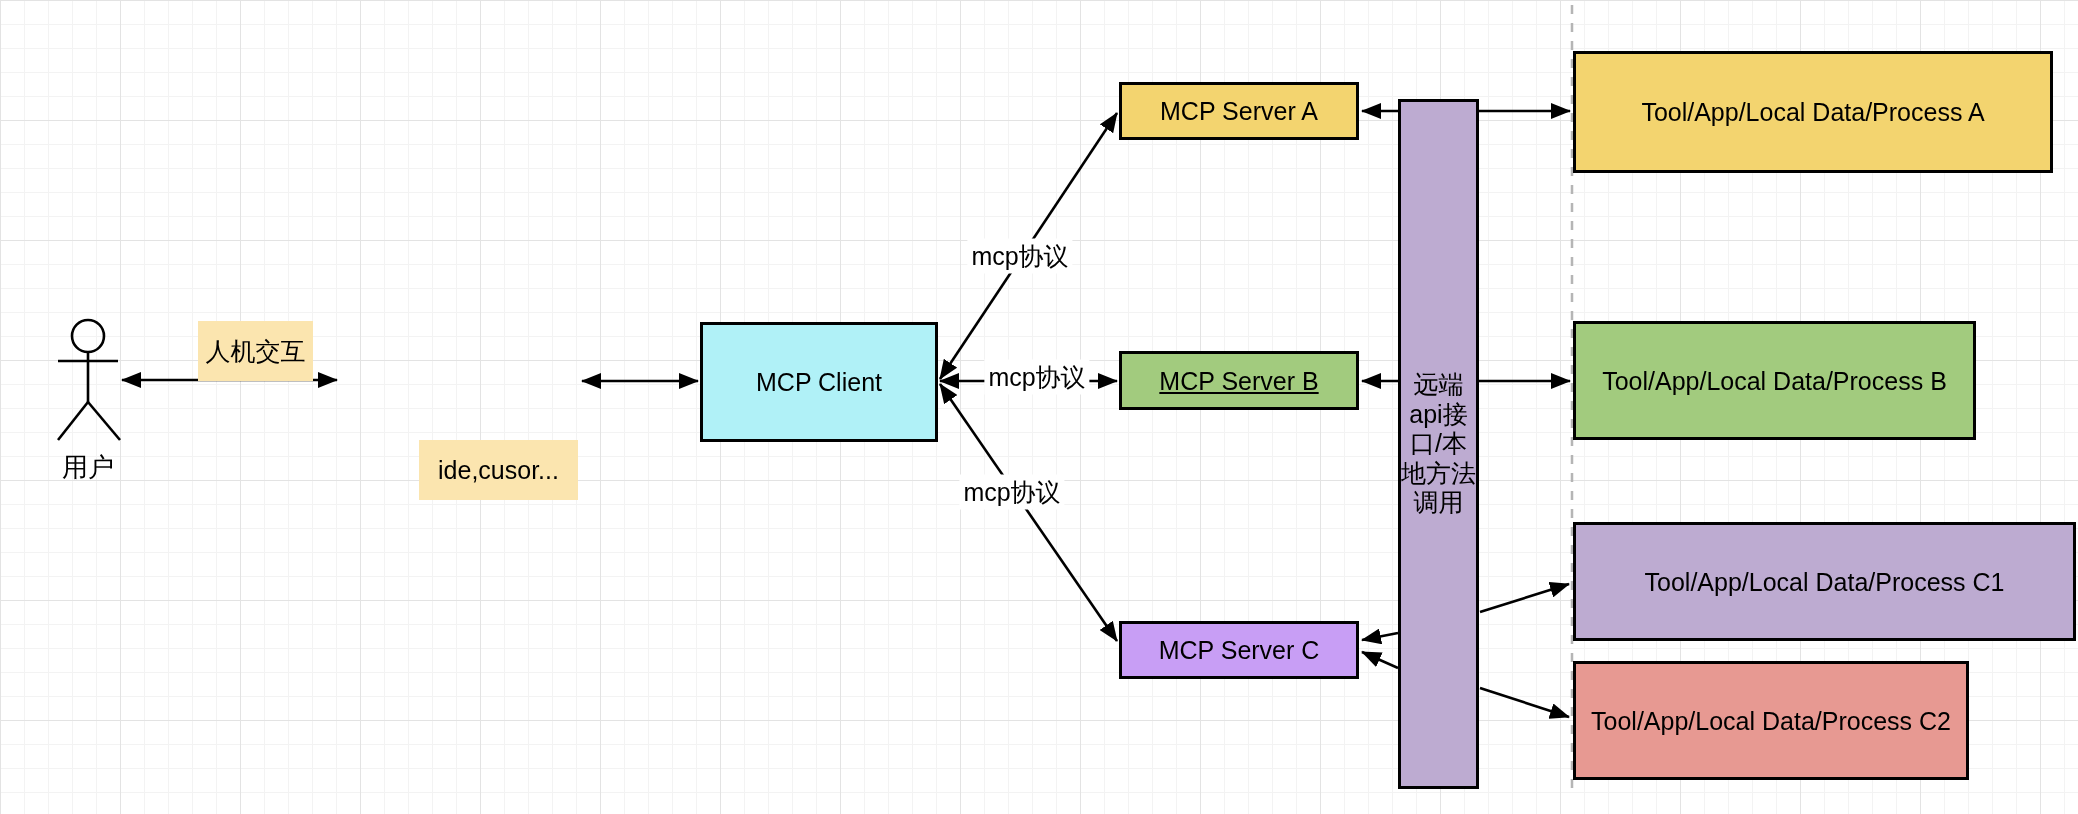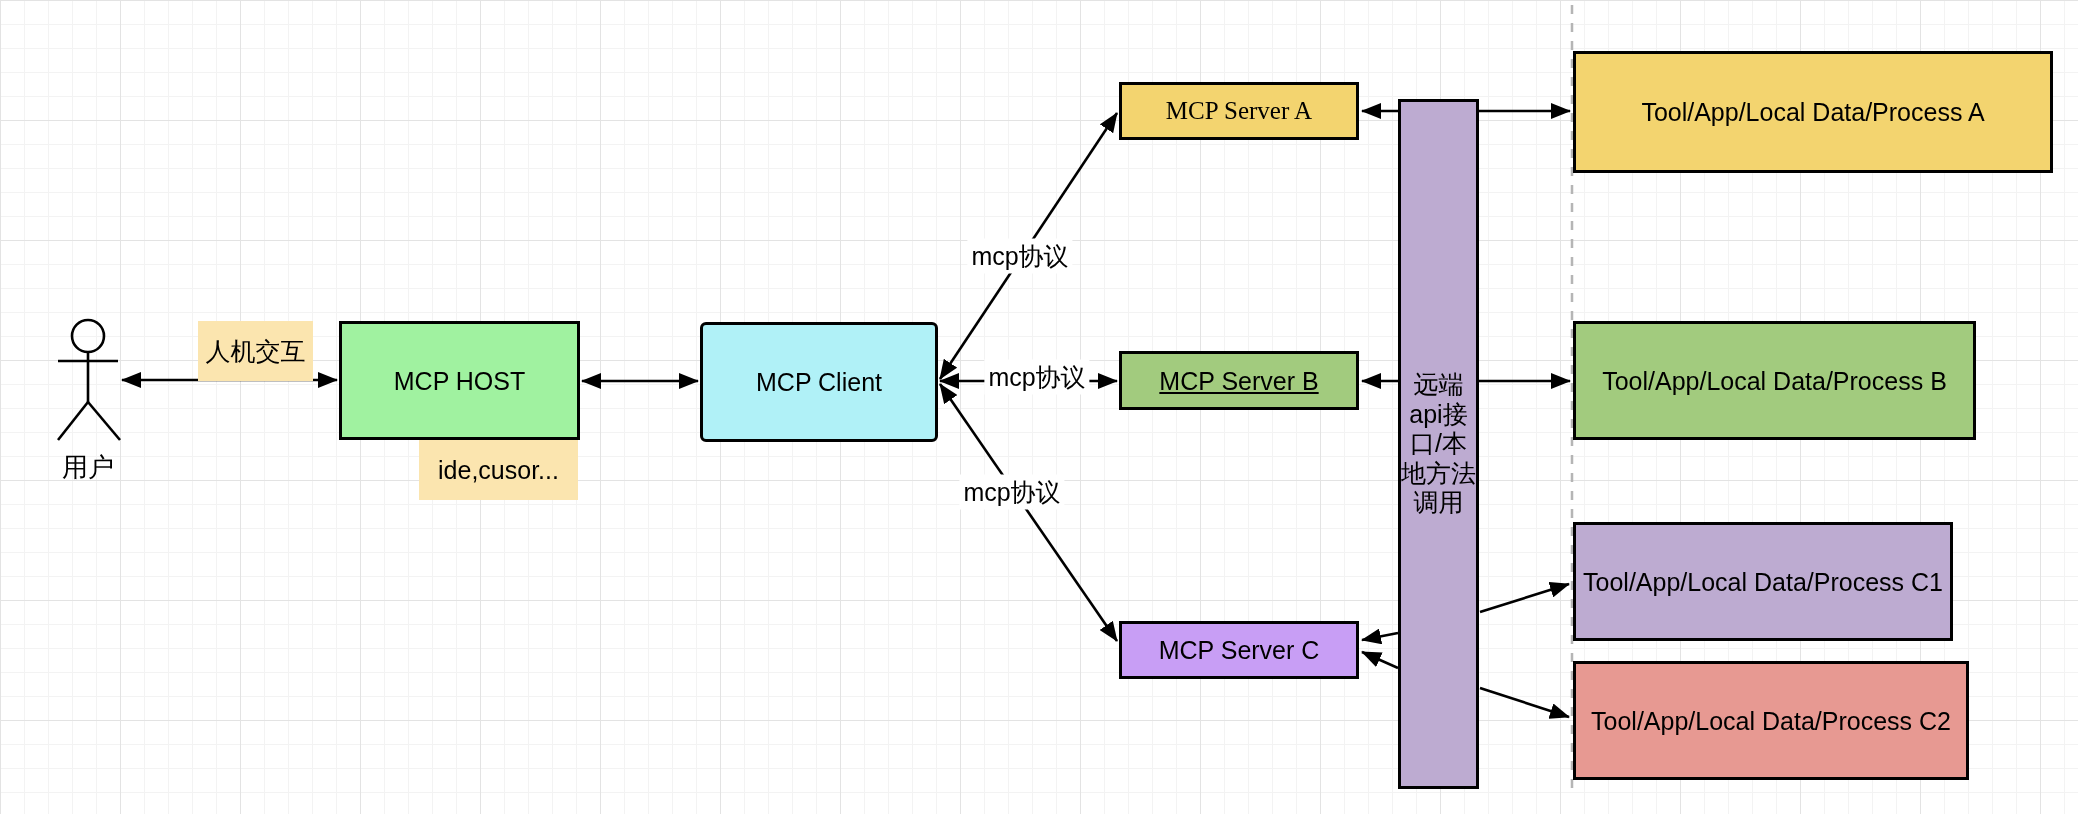--- a/index.html
+++ b/index.html
@@ -34,27 +34,27 @@
   }
   .col-text{white-space:pre-line;line-height:1.18;}
   .actor-label{
     position:absolute;left:42px;top:450px;width:92px;text-align:center;font-size:26px;
   }
   
   #mcp-host   {left:339px;top:321px;width:241px;height:119px;}
   #human-note {left:198px;top:321px;width:115px;height:60px;}
   #ide-note   {left:419px;top:440px;width:159px;height:60px;}
   #mcp-client {left:700px;top:322px;width:238px;height:120px;}
-  #server-a   {left:1119px;top:82px; width:240px;height:58px;font-family:Liberation Serif, serif;}
+  #server-a   {left:1119px;top:82px; width:240px;height:58px;}
   #server-b   {left:1119px;top:351px;width:240px;height:59px;text-decoration:underline;}
   #server-c   {left:1119px;top:621px;width:240px;height:58px;}
   #api-column {left:1398px;top:51px; width:81px; height:690px;}
   #tool-a     {left:1573px;top:51px; width:480px;height:122px;}
   #tool-b     {left:1573px;top:321px;width:403px;height:119px;align-items:center;}
-  #tool-c1    {left:1573px;top:522px;width:380px;height:119px;}
+  #tool-c1    {left:1573px;top:522px;width:503px;height:119px;}
   #tool-c2    {left:1573px;top:661px;width:396px;height:119px;}
   #label-protocol-a{left:1020px;top:256px;}
   #label-protocol-b{left:1037px;top:377px;}
   #label-protocol-c{left:1012px;top:492px;}
 </style>
 </head>
 <body>
 
 <div class="canvas">
 
@@ -100,29 +100,26 @@
       <line x1="1480" y1="688" x2="1569" y2="717" marker-end="url(#arr)"></line>
     </g>
   </svg>
 
   <div class="actor-label">用户</div>
 
   <div class="note" id="human-note" style="background-color: rgb(251, 229, 175);">
     <span>人机交互</span>
   </div>
 
-  <div class="node" id="mcp-host" style="background-color: rgb(160, 242, 160);">
-    <span>MCP HOST</span>
-  </div>
 
   <div class="note" id="ide-note" style="background-color: rgb(251, 229, 175);">
     <span>ide,cusor...</span>
   </div>
 
-  <div class="node" id="mcp-client" style="background-color: rgb(176, 241, 247); border-radius: 6px;">
+  <div class="node" id="mcp-client" style="background-color: rgb(176, 241, 247);">
     <span>MCP Client</span>
   </div>
 
   <div class="node" id="server-a" style="background-color: rgb(243, 212, 111);">
     <span>MCP Server A</span>
   </div>
 
   <div class="node" id="server-b" style="background-color: rgb(162, 203, 126);">
     <span>MCP Server B</span>
   </div>

